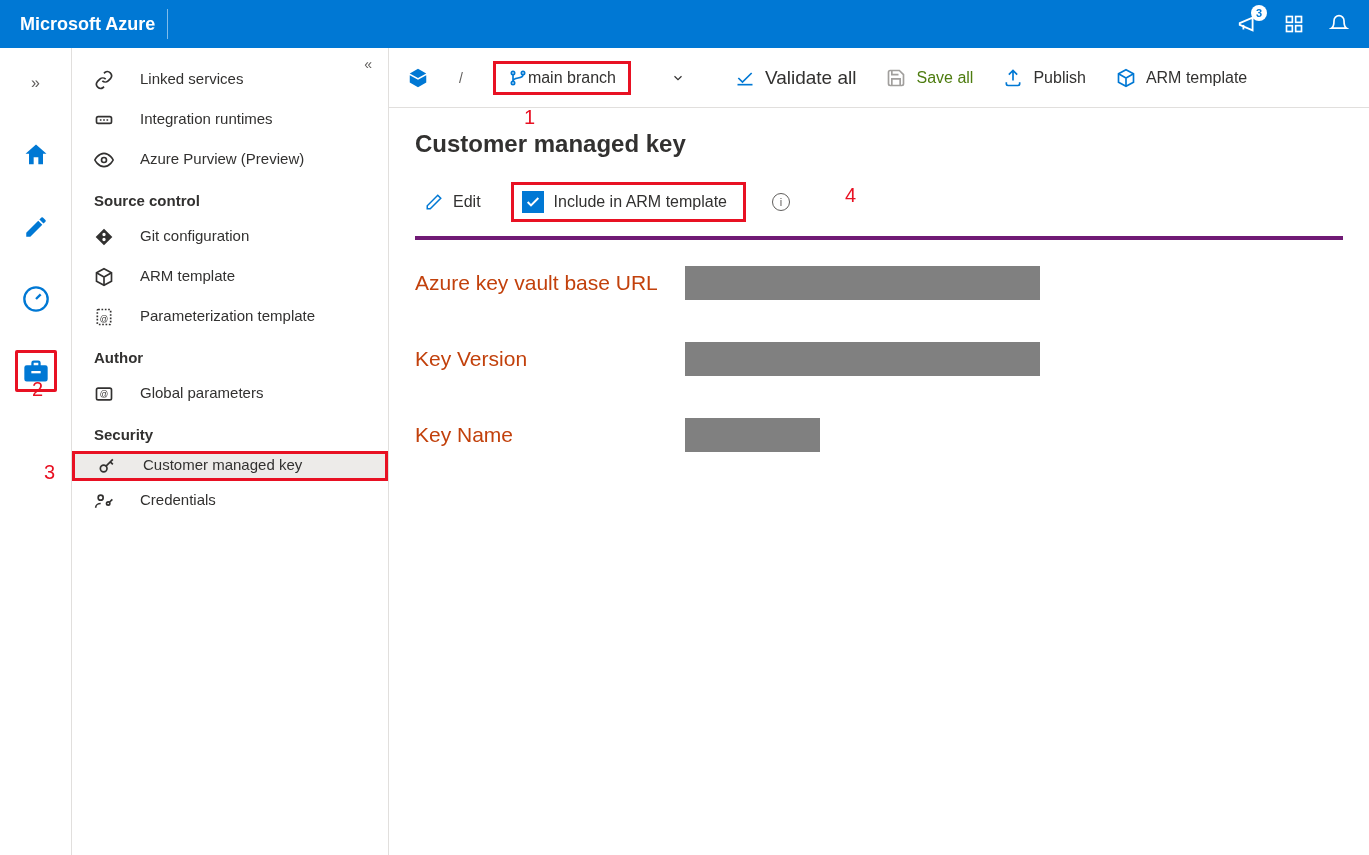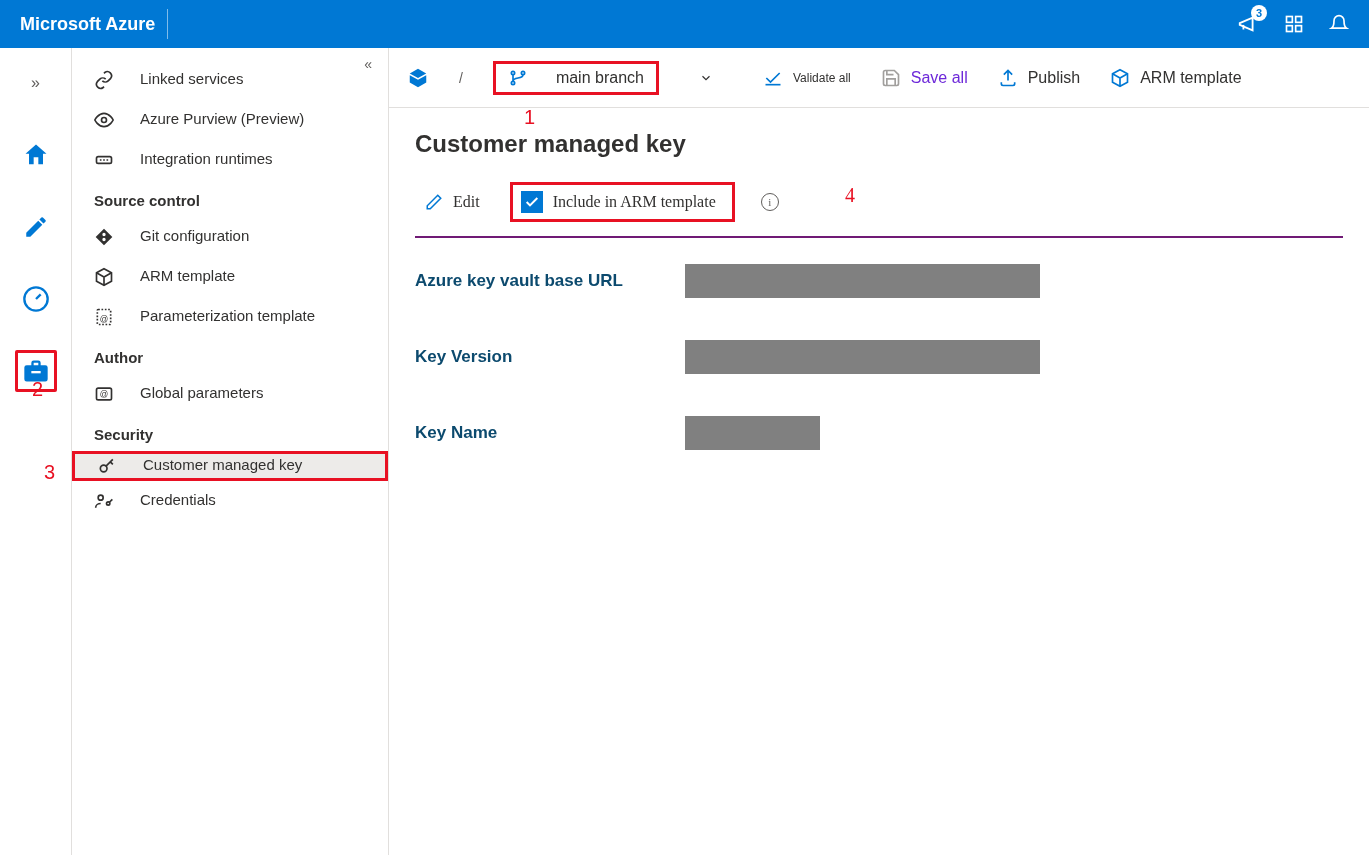--- a/index.html
+++ b/index.html
@@ -52,48 +52,48 @@
   .sidebar-item.selected { background: #edebe9; }
   .sidebar-icon { width: 20px; height: 20px; display:flex; align-items:center; justify-content:center; color:#323130; }
 
   
   .main { flex: 1; display: flex; flex-direction: column; }
   .toolbar {
     height: 60px; border-bottom: 1px solid #e1dfdd;
     display: flex; align-items: center; padding: 0 18px; gap: 30px;
   }
   .tb-group { display:flex; align-items:center; gap:10px; }
-  .tb-group.disabled { color:#6d28d9; }
+  .tb-group.disabled { color:#4d7c0f; }
   .toolbar .azure-icon { color:#0078d4; }
-  .branch-box { display:flex; align-items:center; gap:28px; border:3px solid #e81123; padding:4px 12px; position:relative; }
+  .branch-box { display:flex; align-items:center; gap:0; border:3px solid #e81123; padding:4px 12px; position:relative; }
   .branch-caret { margin-left:10px; }
 
   .content { padding: 22px 26px; }
   .page-title { font-size: 24px; font-weight: 600; margin-bottom: 16px; }
   .desc { font-size: 16px; color:#323130; margin-bottom: 24px; }
   .desc a { color:#0065b3; text-decoration:none; }
   .ext-icon { color:#0065b3; }
   
   .action-row {
-    display:flex; align-items:center; gap:20px; padding: 8px 0 14px; border-bottom:2px solid #701a75;font-family:Liberation Serif, serif;
+    display:flex; align-items:center; gap:20px; padding: 8px 0 14px; border-bottom:4px solid #701a75;
   }
   .edit-btn { display:flex; align-items:center; gap:10px; font-size:16px; padding:6px 10px; }
   .include-box {
     display:flex; align-items:center; gap:10px;
     border:3px solid #e81123; padding:6px 16px 6px 8px;
   }
   .checkbox {
     width:22px; height:22px; background:#0078d4; display:flex; align-items:center; justify-content:center;
   }
   .checkbox svg { stroke:#fff; }
   .info-icon { width:18px; height:18px; border:1px solid #605e5c; border-radius:50%; display:flex; align-items:center; justify-content:center; font-size:11px; color:#605e5c; margin-left:6px;}
 
   .form { margin-top: 26px; }
   .form-row { display:flex; align-items:center; margin-bottom: 42px; }
-  .form-label { width: 270px; font-size:17px; color:#0c4a6e;font-weight:bold; }
+  .form-label { width: 270px; font-size:21px; color:#c2410c; }
   .form-value { height:34px; background:#808080; }
   .w-long { width:355px; }
   .w-short { width:135px; }
 
   
   .annot { position:absolute; color:#e81123; font-size:20px; font-weight:400; }
   .red-border-cmk { border:3px solid #e81123; padding-top:2px; padding-bottom:2px; }
 
   
   .rel { position: relative; }
@@ -171,34 +171,34 @@
           <svg width="20" height="20" viewBox="0 0 24 24" fill="none" stroke="#323130" stroke-width="2">
             <path d="M10 13a5 5 0 007 0l3-3a5 5 0 00-7-7l-1 1"></path>
             <path d="M14 11a5 5 0 00-7 0l-3 3a5 5 0 007 7l1-1"></path>
           </svg>
         </span>
       <span>Linked services</span>
     </div>
     <div class="sidebar-item">
       <span class="sidebar-icon">
           <svg width="20" height="20" viewBox="0 0 24 24" fill="none" stroke="#323130" stroke-width="2">
+            <rect x="3" y="8" width="18" height="8" rx="2"></rect>
+            <path d="M7 12h2M11 12h2M15 12h2"></path>
+          </svg>
+        </span>
+      <span>Integration runtimes</span>
+    </div>
+    <div class="sidebar-item">
+      <span class="sidebar-icon">
+          <svg width="20" height="20" viewBox="0 0 24 24" fill="none" stroke="#323130" stroke-width="2">
             <path d="M1 12s4-8 11-8 11 8 11 8-4 8-11 8-11-8-11-8z"></path>
             <circle cx="12" cy="12" r="3"></circle>
           </svg>
         </span>
       <span>Azure Purview (Preview)</span>
-    </div>
-    <div class="sidebar-item">
-      <span class="sidebar-icon">
-          <svg width="20" height="20" viewBox="0 0 24 24" fill="none" stroke="#323130" stroke-width="2">
-            <rect x="3" y="8" width="18" height="8" rx="2"></rect>
-            <path d="M7 12h2M11 12h2M15 12h2"></path>
-          </svg>
-        </span>
-      <span>Integration runtimes</span>
     </div>
 
     <div class="sidebar-section-title">Source control</div>
     <div class="sidebar-item">
       <span class="sidebar-icon">
           <svg width="20" height="20" viewBox="0 0 24 24" fill="#323130">
             <path d="M12 2L2 12l10 10 10-10L12 2zm0 5a2 2 0 110 4 2 2 0 010-4zm0 6a2 2 0 110 4 2 2 0 010-4z"></path>
           </svg>
         </span>
       <span>Git configuration</span>
@@ -281,21 +281,21 @@
             <path d="M6 9l6 6 6-6"></path>
           </svg>
       </span>
       <span class="annot" style="left:135px; top:58px;">1</span>
 
       <div class="tb-group" style="margin-left:20px;">
         <svg width="20" height="20" viewBox="0 0 24 24" fill="none" stroke="#0078d4" stroke-width="2">
             <path d="M20 6L9 17l-5-5"></path>
             <path d="M3 20h18" stroke="#0078d4"></path>
           </svg>
-        <span style="font-size:12px">Validate all</span>
+        <span style="font-size:19px">Validate all</span>
       </div>
       <div class="tb-group disabled">
         <svg width="20" height="20" viewBox="0 0 24 24" fill="none" stroke="#a19f9d" stroke-width="2">
             <path d="M19 21H5a2 2 0 01-2-2V5a2 2 0 012-2h11l5 5v11a2 2 0 01-2 2z"></path>
             <path d="M17 21v-8H7v8M7 3v5h8"></path>
           </svg>
         <span style="font-size:16px">Save all</span>
       </div>
       <div class="tb-group">
         <svg width="20" height="20" viewBox="0 0 24 24" fill="none" stroke="#0078d4" stroke-width="2">

